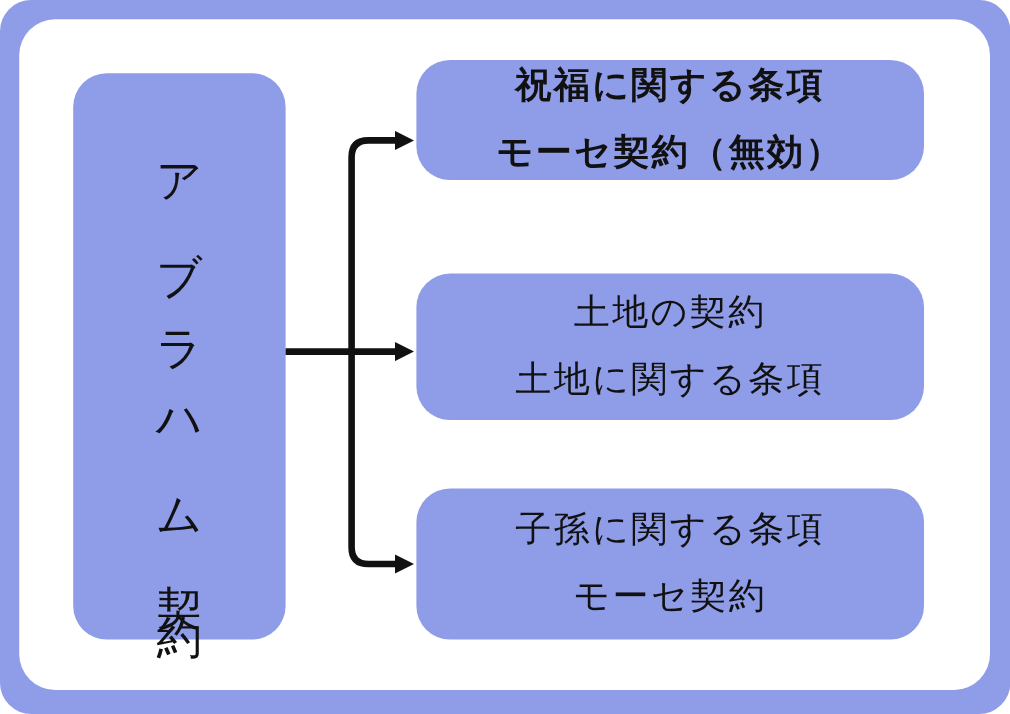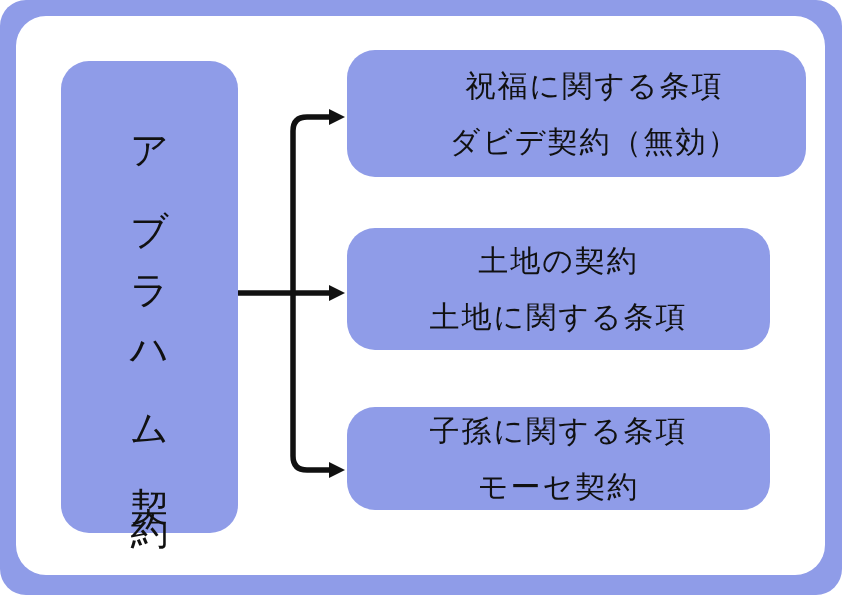--- a/index.html
+++ b/index.html
@@ -66,23 +66,23 @@
     justify-content: center;
     color: var(--text, #111111);
     font-size: 30px;
     letter-spacing: 2px;
     text-align: center;
   }
   .branch-box .line {
     line-height: 56px;
     white-space: nowrap;
   }
-  .branch-1 { top: 50px;  height: 127px; font-weight: 400; padding-left: 36px; }
+  .branch-1 { top: 50px;  height: 100px; font-weight: 700; }
   .branch-2 { top: 228px; height: 122px; font-weight: 400; }
-  .branch-3 { top: 407px; height: 103px; font-weight: 400; }
+  .branch-3 { top: 407px; height: 126px; font-weight: 400; }
   
   .connector-svg {
     position: absolute;
     inset: 0;
     width: 842px;
     height: 595px;
     pointer-events: none;
   }
   .connector-svg path.link {
     fill: none;
@@ -109,21 +109,21 @@
         <path d="M0,0 L16,8 L0,16 Z" fill="#111111"></path>
       </marker>
     </defs>
     <path class="link" d="M 238 293 H 331" marker-end="url(#ah)"></path>
     <path class="link" d="M 293 293 V 131 Q 293 117 307 117 H 331" marker-end="url(#ah)"></path>
     <path class="link" d="M 293 293 V 456 Q 293 470 307 470 H 331" marker-end="url(#ah)"></path>
   </svg>
 
   <div class="branch-box branch-1">
     <div class="line">祝福に関する条項</div>
-    <div class="line">ダビデ契約（無効）</div>
+    <div class="line">モーセ契約（無効）</div>
   </div>
 
   <div class="branch-box branch-2">
     <div class="line">土地の契約</div>
     <div class="line">土地に関する条項</div>
   </div>
 
   <div class="branch-box branch-3">
     <div class="line">子孫に関する条項</div>
     <div class="line">モーセ契約</div>

